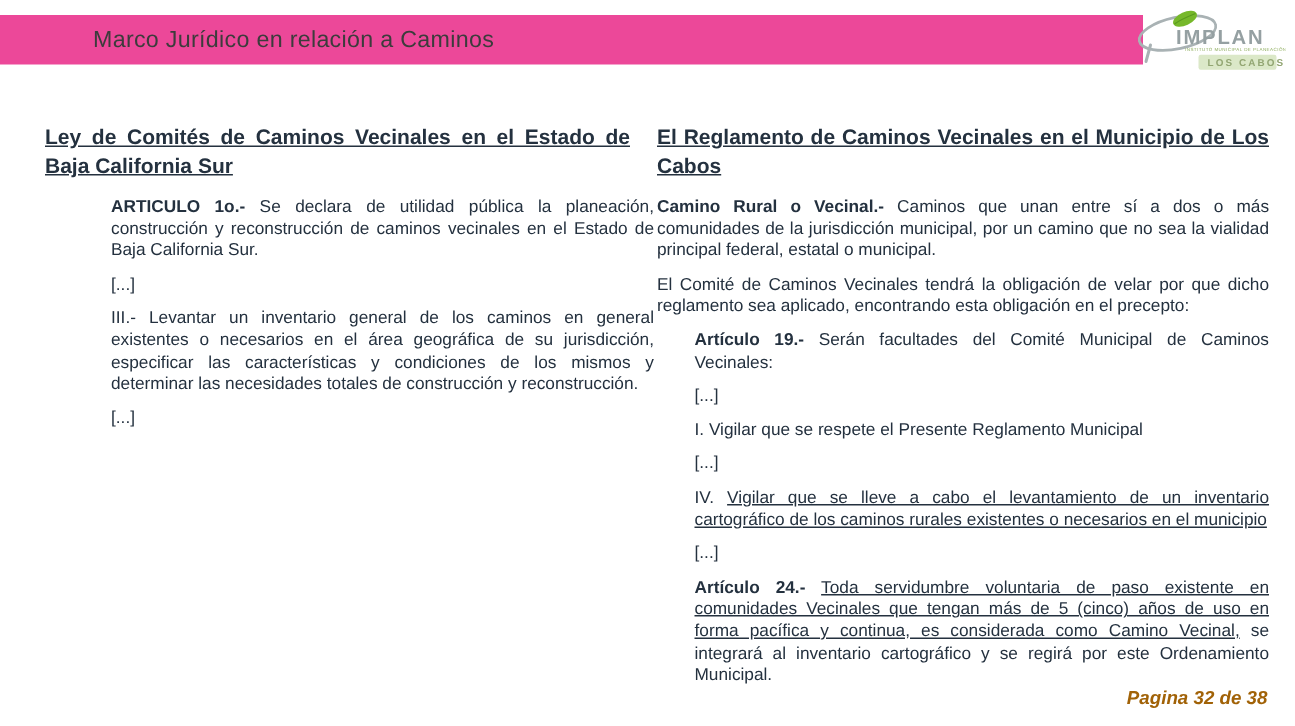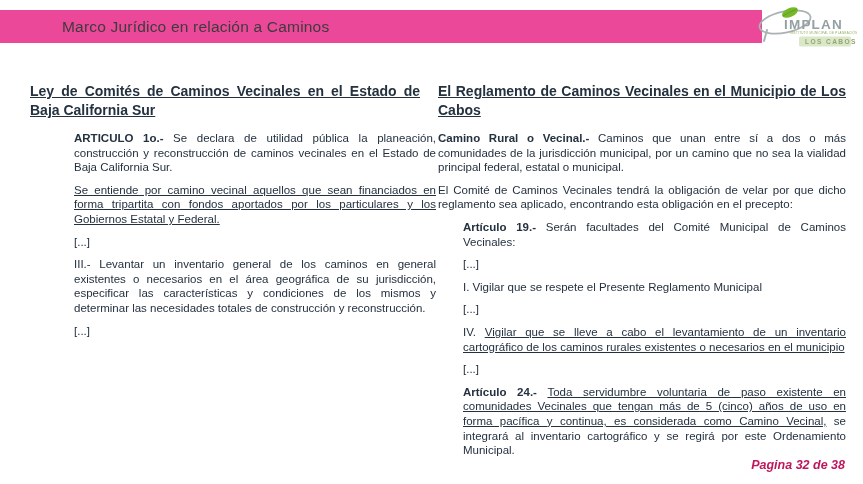--- a/index.html
+++ b/index.html
@@ -66,21 +66,21 @@
   .bold { font-weight: bold; }
   .underline { text-decoration: underline; }
 
   .footer-page {
     position: absolute;
     right: 18px;
     bottom: 12px;
     font-size: 12.5px;
     font-style: italic;
     font-weight: bold;
-    color: #be185d;
+    color: #a16207;
   }
 </style>
 </head>
 <body>
 
 <div class="slide">
 
   <div class="header-bar">
     <span class="title">Marco Jurídico en relación a Caminos</span>
   </div>
@@ -95,21 +95,20 @@
     <text x="27" y="26" font-family="Liberation Sans, sans-serif" font-size="13.5" font-weight="bold" fill="#95a0a2" letter-spacing="1.2">IMPLAN</text>
     <text x="33" y="31" font-family="Liberation Sans, sans-serif" font-size="3" fill="#8fae5f" letter-spacing="0.3">INSTITUTO MUNICIPAL DE PLANEACIÓN</text>
     <rect x="42" y="33.5" width="52" height="10" rx="1.5" fill="#dbe8c8"></rect>
     <text x="48" y="41" font-family="Liberation Sans, sans-serif" font-size="6.6" font-weight="bold" fill="#93a673" letter-spacing="1.4">LOS CABOS</text>
   </svg>
 
   <div class="col col-left">
     <div class="col-heading">Ley de Comités de Caminos Vecinales en el Estado de Baja California Sur</div>
     <div>
         <p class="para"><span class="bold">ARTICULO 1o.-</span><span> Se declara de utilidad pública la planeación, construcción y reconstrucción de caminos vecinales en el Estado de Baja California Sur.</span></p>
-        <p class="para"><span class="underline">Se entiende por camino vecinal aquellos que sean financiados en forma tripartita con fondos aportados por los particulares y los Gobiernos Estatal y Federal.</span></p>
         <p class="para"><span>[...]</span></p>
         <p class="para"><span>III.- Levantar un inventario general de los caminos en general existentes o necesarios en el área geográfica de su jurisdicción, especificar las características y condiciones de los mismos y determinar las necesidades totales de construcción y reconstrucción.</span></p>
         <p class="para"><span>[...]</span></p>
       </div>
   </div>
 
   <div class="col col-right">
     <div class="col-heading">El Reglamento de Caminos Vecinales en el Municipio de Los Cabos</div>
     <div>
         <p class="para"><span class="bold">Camino Rural o Vecinal.-</span><span> Caminos que unan entre sí a dos o más comunidades de la jurisdicción municipal, por un camino que no sea la vialidad principal federal, estatal o municipal.</span></p>

